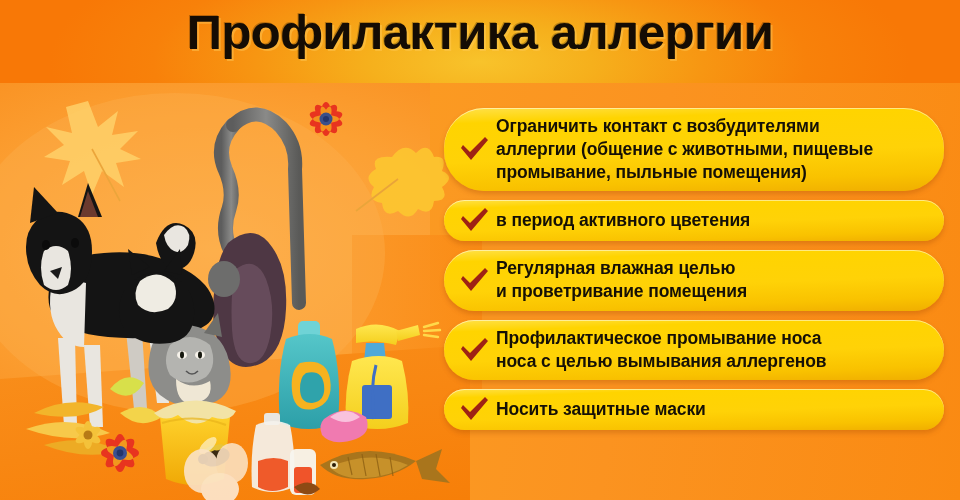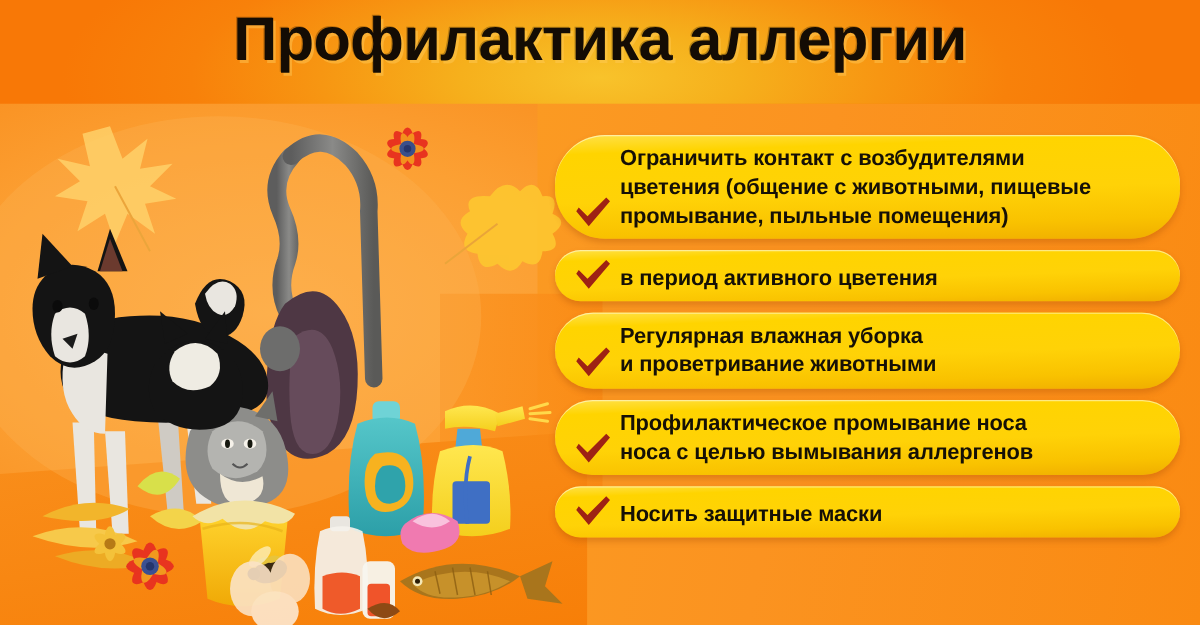--- a/index.html
+++ b/index.html
@@ -70,21 +70,21 @@
 
   
   .pill-list {
     position: absolute;
     left: 444px; top: 108px;
     width: 500px;
   }
   .pill {
     position: relative;
     display: flex;
-    align-items: flex-end;
+    align-items: center;
     margin-bottom: 9px;
     border-radius: 40px;
     background: linear-gradient(178deg, #ffe14a 0%, #ffd400 16%, #ffd207 55%, #f9c200 82%, #f0ae00 100%);
     box-shadow: 0 3px 5px rgba(160,70,0,.30), inset 0 1px 0 rgba(255,255,255,.5);
     padding: 7px 24px 8px 12px;
     box-sizing: border-box;
   }
   .pill-check {
     flex: 0 0 auto;
     width: 36px;
@@ -337,21 +337,21 @@
   <div class="pill-list">
 
     <div class="pill">
       <span class="pill-check">
         <svg width="32" height="26" viewBox="0 0 32 26">
           <path d="M3 12 L5 9 L12 16 L27 1 L30 4 L13 24 Z" fill="#9e2214"></path>
         </svg>
       </span>
       <span class="pill-text">
         <span class="ln">Ограничить контакт с возбудителями</span>
-        <span class="ln">цветения (общение с животными, пищевые</span>
+        <span class="ln">аллергии (общение с животными, пищевые</span>
         <span class="ln">промывание, пыльные помещения)</span>
       </span>
     </div>
 
     <div class="pill">
       <span class="pill-check">
         <svg width="32" height="26" viewBox="0 0 32 26">
           <path d="M3 12 L5 9 L12 16 L27 1 L30 4 L13 24 Z" fill="#9e2214"></path>
         </svg>
       </span>
@@ -360,22 +360,22 @@
       </span>
     </div>
 
     <div class="pill">
       <span class="pill-check">
         <svg width="32" height="26" viewBox="0 0 32 26">
           <path d="M3 12 L5 9 L12 16 L27 1 L30 4 L13 24 Z" fill="#9e2214"></path>
         </svg>
       </span>
       <span class="pill-text">
-        <span class="ln">Регулярная влажная уборка</span>
-        <span class="ln">и проветривание животными</span>
+        <span class="ln">Регулярная влажная целью</span>
+        <span class="ln">и проветривание помещения</span>
       </span>
     </div>
 
     <div class="pill">
       <span class="pill-check">
         <svg width="32" height="26" viewBox="0 0 32 26">
           <path d="M3 12 L5 9 L12 16 L27 1 L30 4 L13 24 Z" fill="#9e2214"></path>
         </svg>
       </span>
       <span class="pill-text">

